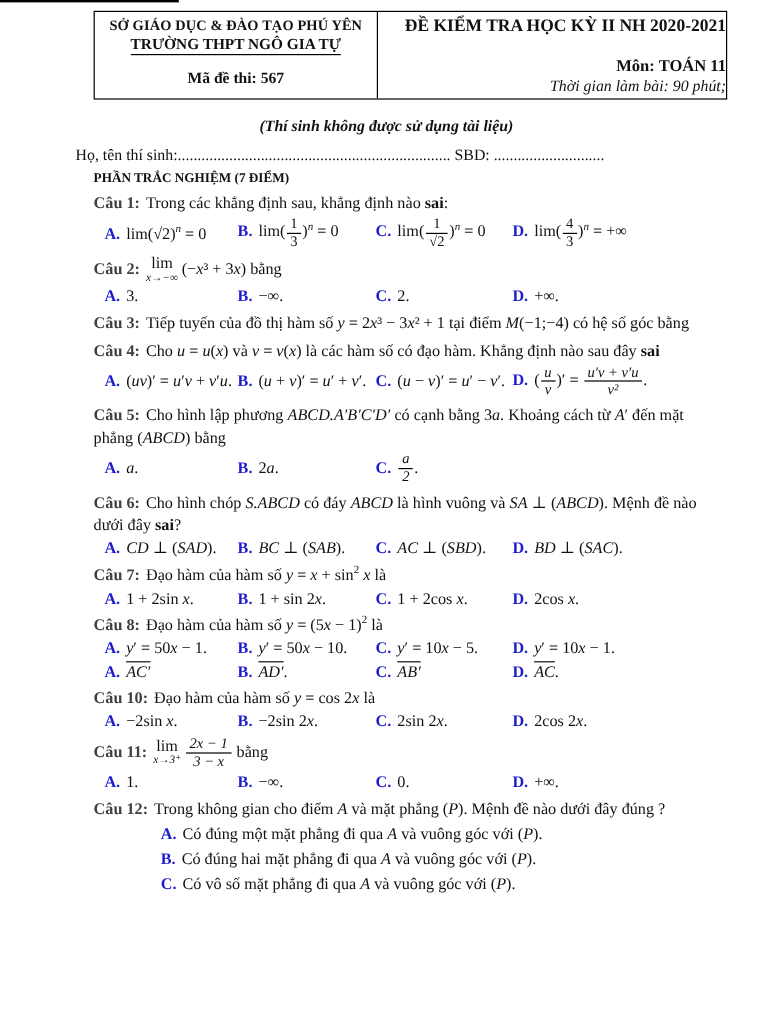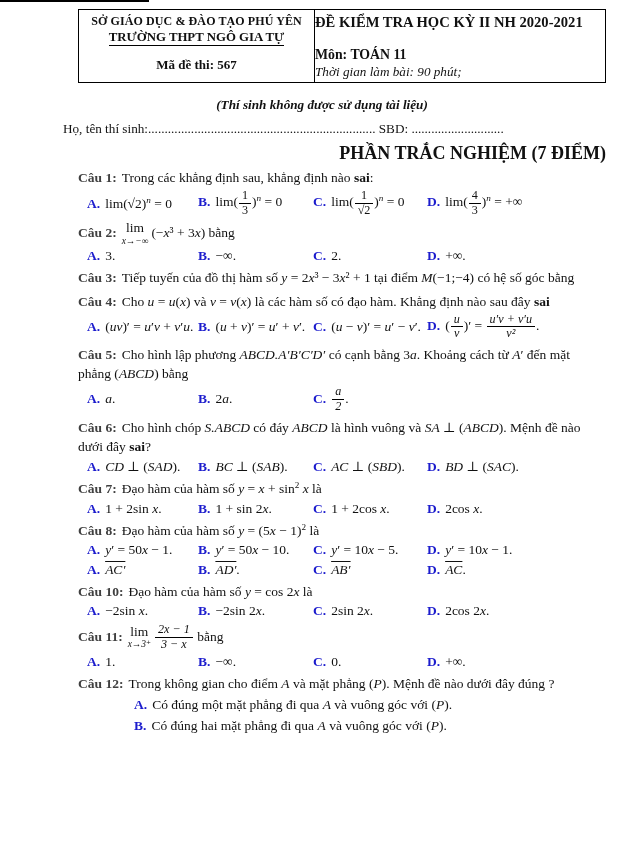--- a/index.html
+++ b/index.html
@@ -4,34 +4,34 @@
 <style>
   html,body{margin:0;padding:0;background:#fff;}
   .page{
     position:relative;width:644px;height:796px;background:#fff;overflow:hidden;
     font-family:"Liberation Serif","DejaVu Serif",serif;font-size:13.5px;color:#111;
   }
   .top-rule{position:absolute;left:0;top:0;width:149px;height:2px;background:#000;}
   
   .hdr{position:absolute;left:78px;top:9px;width:526px;height:72px;border:1.6px solid #000;display:flex;}
   .hdr-left{width:236px;border-right:1.4px solid #000;text-align:center;padding-top:4px;box-sizing:border-box;}
-  .hdr-right{flex:1;text-align:left;padding-top:4px;}
+  .hdr-right{flex:1;text-align:right;padding-top:4px;}
   .org{font-weight:bold;font-size:12px;letter-spacing:.1px;}
   .school{font-weight:bold;font-size:12.8px;margin-top:1px;}
   .school span{border-bottom:1.6px solid #000;padding-bottom:1px;}
   .code{font-weight:bold;font-size:13px;margin-top:12px;}
   .title{font-weight:bold;font-size:14.6px;}
   .subject{font-weight:bold;font-size:13.8px;margin-top:16px;}
   .time{font-style:italic;font-size:13.2px;margin-top:1px;}
   
   .note{position:absolute;left:0;top:97px;width:644px;text-align:center;font-style:italic;font-weight:bold;font-size:13.2px;}
   .cand{position:absolute;left:63px;top:121px;width:540px;font-size:13.2px;white-space:nowrap;overflow:hidden;}
   
   .body{position:absolute;left:78px;top:143px;width:528px;}
-  .section{font-weight:bold;font-size:18px;margin-bottom:2px;text-align:right;}
+  .section{font-weight:bold;font-size:11px;margin-bottom:2px;}
   .q{margin-top:4px;}
   .stem{line-height:1.42;}
   .q-label{color:#404040;font-weight:bold;margin-right:5px;}
   .opts.grid{display:grid;grid-template-columns:111px 115px 114px auto;padding-left:9px;margin-top:2px;align-items:center;}
   .opts.list{padding-left:8px;margin-left:48px;}
   .opts.list .opt{display:block;margin-top:2px;line-height:1.42;}
   .opt-label{color:#1c1ccd;font-weight:bold;margin-right:5px;}
   
   .it{font-style:italic;}
   .bd{font-weight:bold;}
@@ -218,17 +218,18 @@
           </div>
   </div>
 
   <div class="q">
     <div class="stem">
       <span class="q-label">Câu 12:</span><span class="q-stem-text">Trong không gian cho điểm <span class="it">A</span> và mặt phẳng (<span class="it">P</span>). Mệnh đề nào dưới đây đúng ?</span>
     </div>
     <div class="opts list">
             <span class="opt"><span class="opt-label">A.</span><span>Có đúng một mặt phẳng đi qua <span class="it">A</span> và vuông góc với (<span class="it">P</span>).</span></span>
             <span class="opt"><span class="opt-label">B.</span><span>Có đúng hai mặt phẳng đi qua <span class="it">A</span> và vuông góc với (<span class="it">P</span>).</span></span>
+            <span class="opt"><span class="opt-label">C.</span><span>Có vô số mặt phẳng đi qua <span class="it">A</span> và vuông góc với (<span class="it">P</span>).</span></span>
           </div>
   </div>
 </div>
   </div>
 </div>
 
 </body></html>

